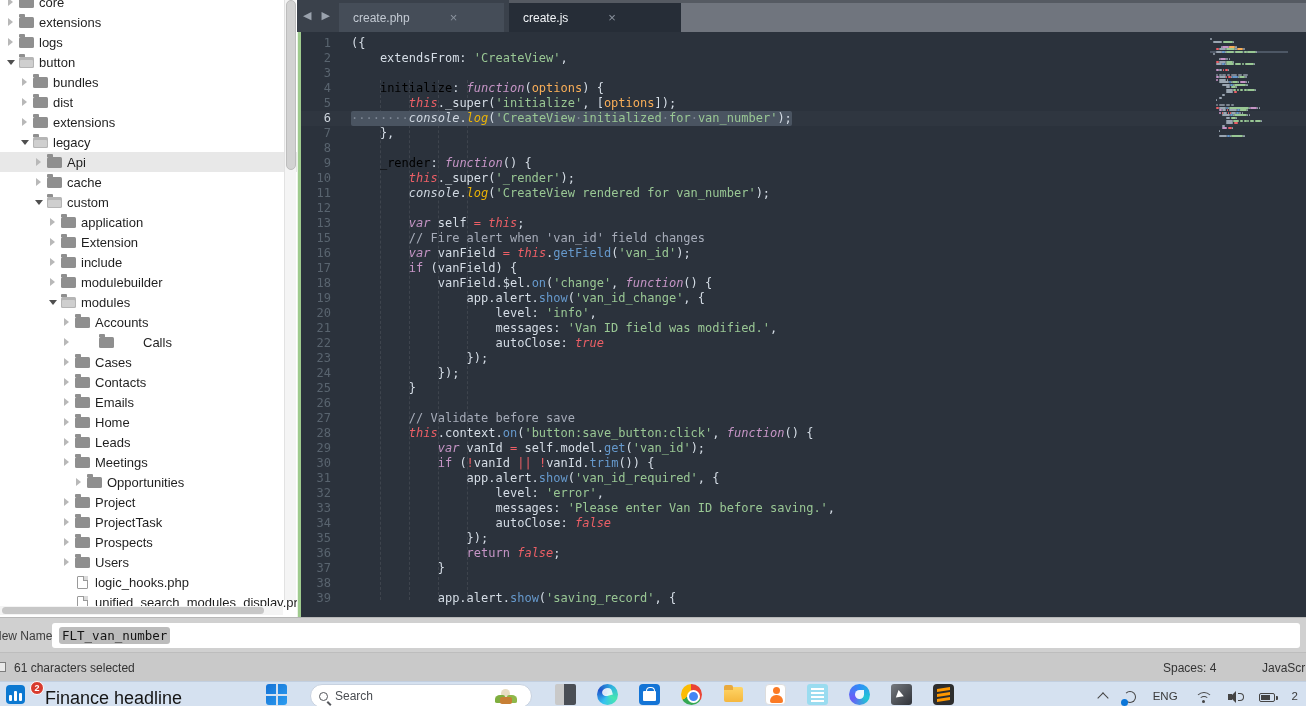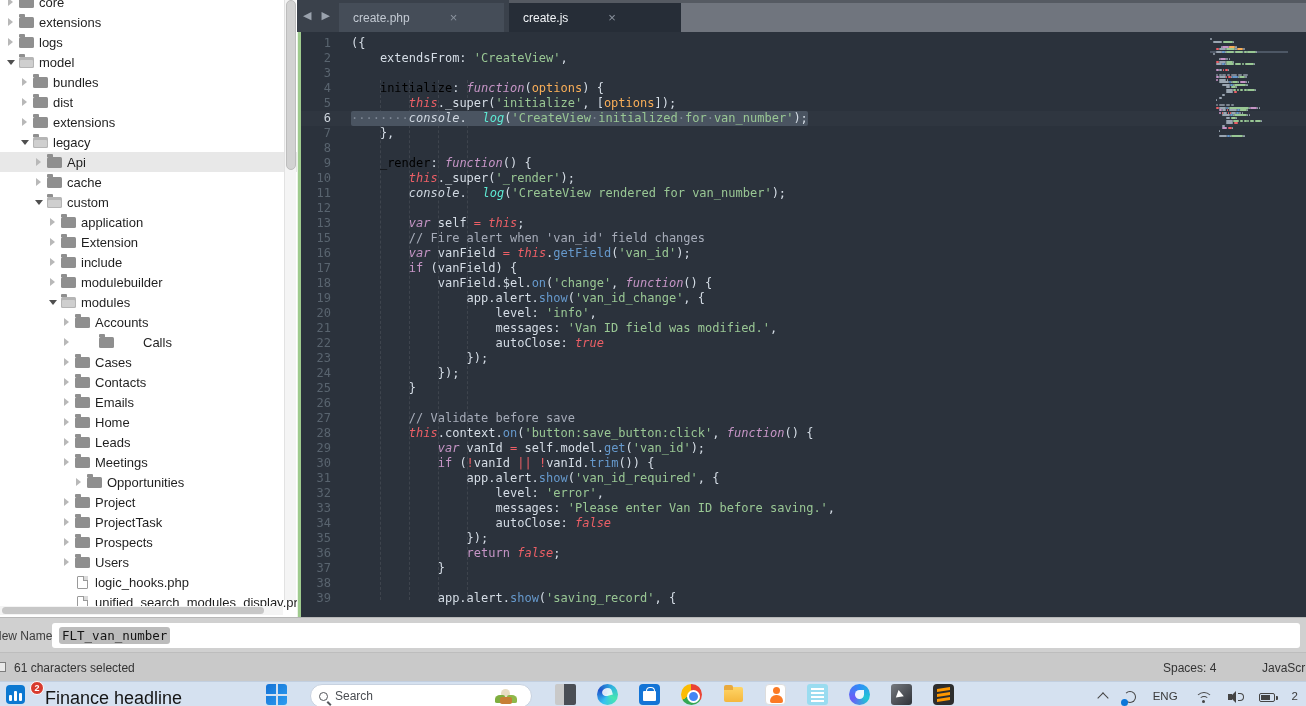--- a/index.html
+++ b/index.html
@@ -49,21 +49,21 @@
   .line.sel .lct { background:#4a5461; border-radius:2px; }
   .tk-d  { color:#d5dde6; }
   .tk-di { color:#cfd7e0; font-style:italic; }
   .tk-k  { color:#c695c6; }
   .tk-ki { color:#c695c6; font-style:italic; }
   .tk-r  { color:#ec5f66; }
   .tk-ri { color:#ec5f66; font-style:italic; }
   .tk-s  { color:#99c794; }
   .tk-o  { color:#f9ae58; }
   .tk-b  { color:#6699cc; }
-  .tk-bi { color:#5eead4; font-style:italic;margin-left:16px; }
+  .tk-bi { color:#eab308; font-style:italic; }
   .tk-c  { color:#a6acb9; }
   .tk-ws { color:#7d8794; }
   .iguide { position:absolute; top:48px; width:0; height:520px; border-left:1px dashed rgba(255,255,255,0.09); }
 
   
   .minimap { position:absolute; right:18px; top:6px; width:78px; }
   .mm-line { height:2px; margin-bottom:0.55px; white-space:nowrap; font-size:0; }
   .mm-line.sel { background:#4d5765; }
   .mm-seg { display:inline-block; height:2px; border-radius:1px; }
 
@@ -337,21 +337,21 @@
           <span class="arr-c"></span>
         </span>
         <span class="ico-folder"></span>
         <span>bundles</span>
       </div>
       <div class="tree-row" style="top: 52px; padding-left: 4px;">
         <span class="tw">
           <span class="arr-e"></span>
         </span>
         <span class="ico-folder open"></span>
-        <span>model</span>
+        <span>button</span>
       </div>
       <div class="tree-row" style="top: 32px; padding-left: 4px;">
         <span class="tw">
           <span class="arr-c"></span>
         </span>
         <span class="ico-folder"></span>
         <span>logs</span>
       </div>
       <div class="tree-row" style="top: 12px; padding-left: 4px;">
         <span class="tw">

